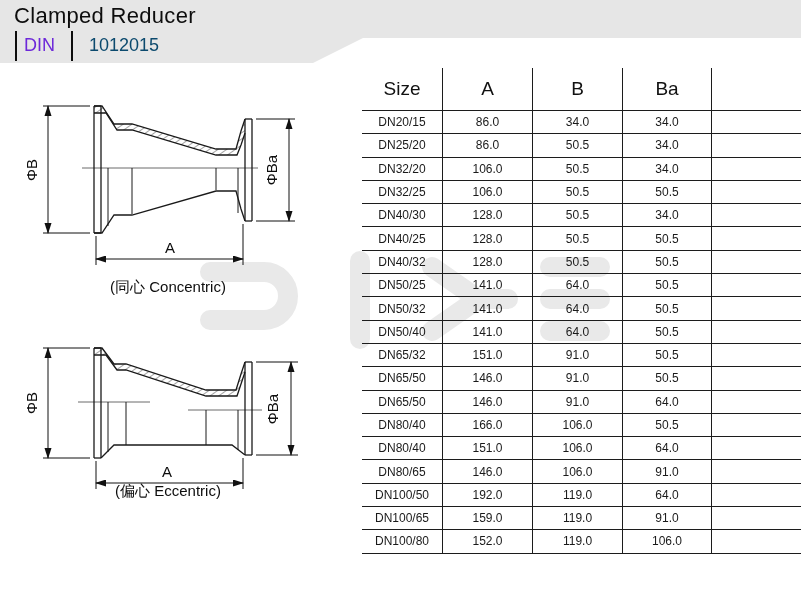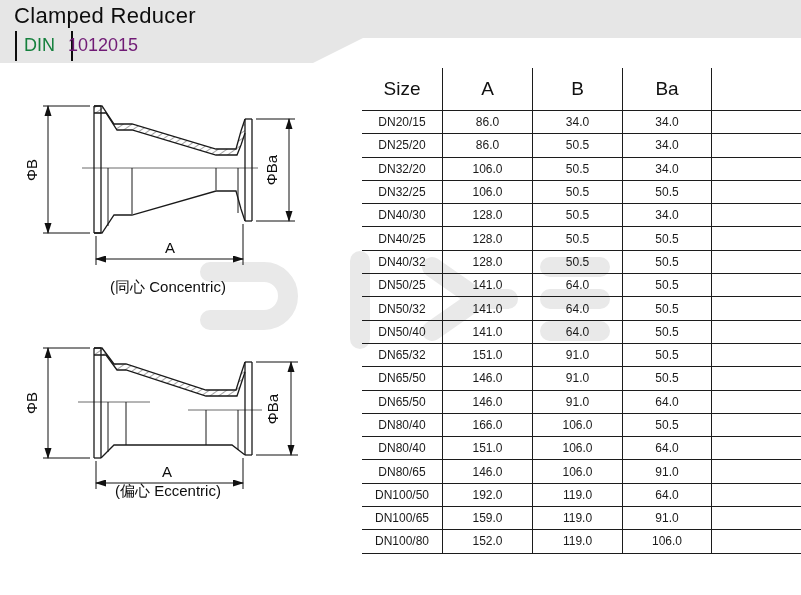--- a/index.html
+++ b/index.html
@@ -4,22 +4,22 @@
 <style>
   html,body{margin:0;padding:0;background:#fff;}
   #page{position:relative;width:801px;height:595px;background:#fff;overflow:hidden;
         font-family:"Liberation Sans","DejaVu Sans",sans-serif;color:#111;}
   
   #banner{position:absolute;left:0;top:0;width:801px;height:63px;}
   #title{position:absolute;left:14px;top:3px;font-size:22px;letter-spacing:0.3px;color:#0d0d0d;}
   #din-row{position:absolute;left:0;top:31px;height:30px;}
   .vbar{position:absolute;top:0;width:2px;height:30px;background:#0d0d0d;}
   #bar1{left:15px;} #bar2{left:71px;}
-  #din-label{position:absolute;left:24px;top:4px;font-size:18px;color:#15803d;}
-  #din-code{position:absolute;left:68px;top:4px;font-size:18px;color:#701a75;}
+  #din-label{position:absolute;left:24px;top:4px;font-size:18px;color:#6d28d9;}
+  #din-code{position:absolute;left:89px;top:4px;font-size:18px;color:#0c4a6e;}
   
   #watermark{position:absolute;left:192px;top:247px;width:420px;height:105px;}
   
   #draw-concentric{position:absolute;left:10px;top:93px;}
   #draw-eccentric{position:absolute;left:10px;top:340px;}
   .caption{position:absolute;left:10px;width:316px;text-align:center;font-size:15px;color:#0d0d0d;}
   #caption-concentric{top:278px;}
   #caption-eccentric{top:482px;}
   svg text{font-family:"Liberation Sans","DejaVu Sans",sans-serif;fill:#0d0d0d;}
   

